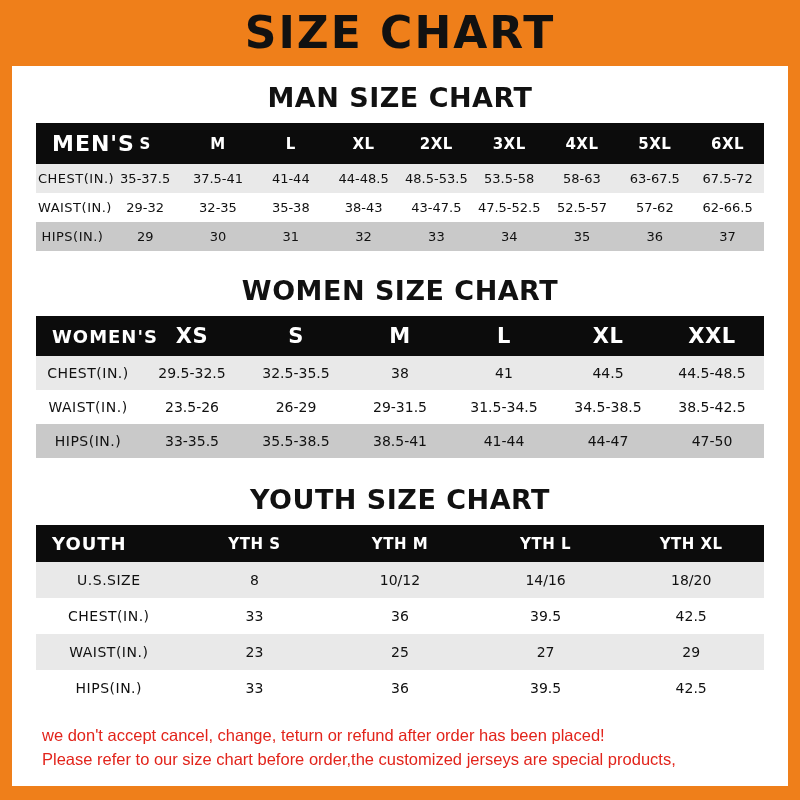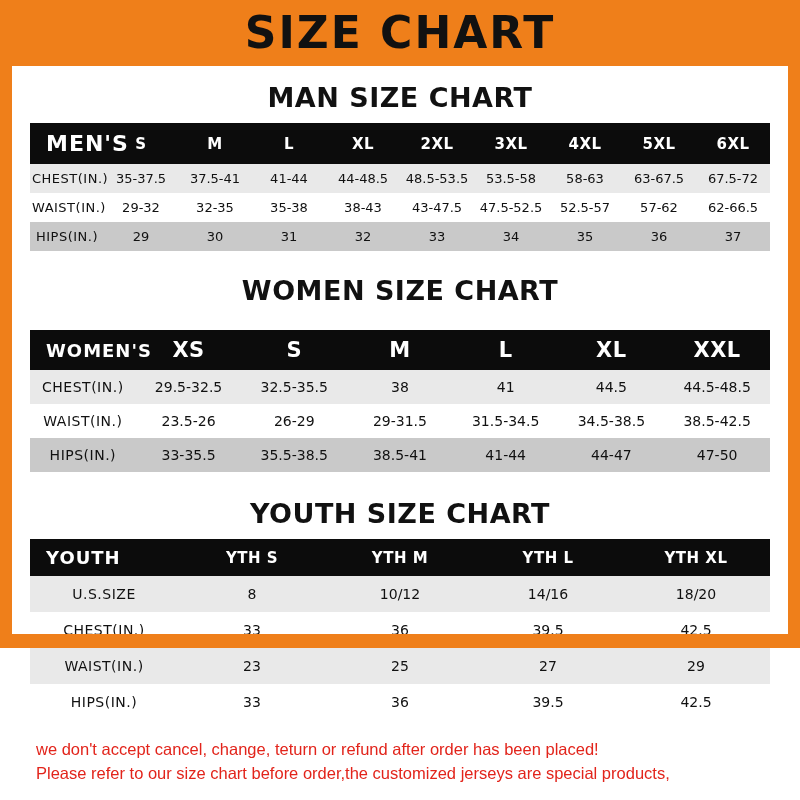--- a/index.html
+++ b/index.html
@@ -9,21 +9,21 @@
   body {
     width: 800px;
     height: 800px;
     background: #ffffff;
     font-family: "Liberation Sans", sans-serif;
     overflow: hidden;
   }
   .page {
     position: relative;
     width: 800px;
-    height: 648px;
+    height: 800px;
     box-sizing: border-box;
     border-left: 12px solid #ef7f1a;
     border-right: 12px solid #ef7f1a;
     background: #ffffff;
   }
   .header-band {
     background: #ef7f1a;
     height: 66px;
     display: flex;
     align-items: center;
@@ -32,32 +32,32 @@
   }
   .header-title {
     font-family: "DejaVu Sans", sans-serif;
     font-weight: bold;
     font-size: 44px;
     letter-spacing: 2px;
     color: #111111;
     line-height: 1;
   }
   .content {
-    padding: 0 18px;
+    padding: 0 24px;
   }
   .section-title {
     text-align: center;
     font-family: "DejaVu Sans", sans-serif;
     font-weight: bold;
     font-size: 27px;
     color: #111111;
     letter-spacing: 0.5px;
   }
   .sec-man .section-title { margin: 16px 0 10px; }
-  .sec-women .section-title { margin: 24px 0 24px; }
+  .sec-women .section-title { margin: 24px 0 10px; }
   .sec-youth .section-title { margin: 26px 0 10px; }
 
   table.size-table {
     width: 100%;
     border-collapse: collapse;
     table-layout: fixed;
   }
   table.size-table th,
   table.size-table td {
     text-align: center;

